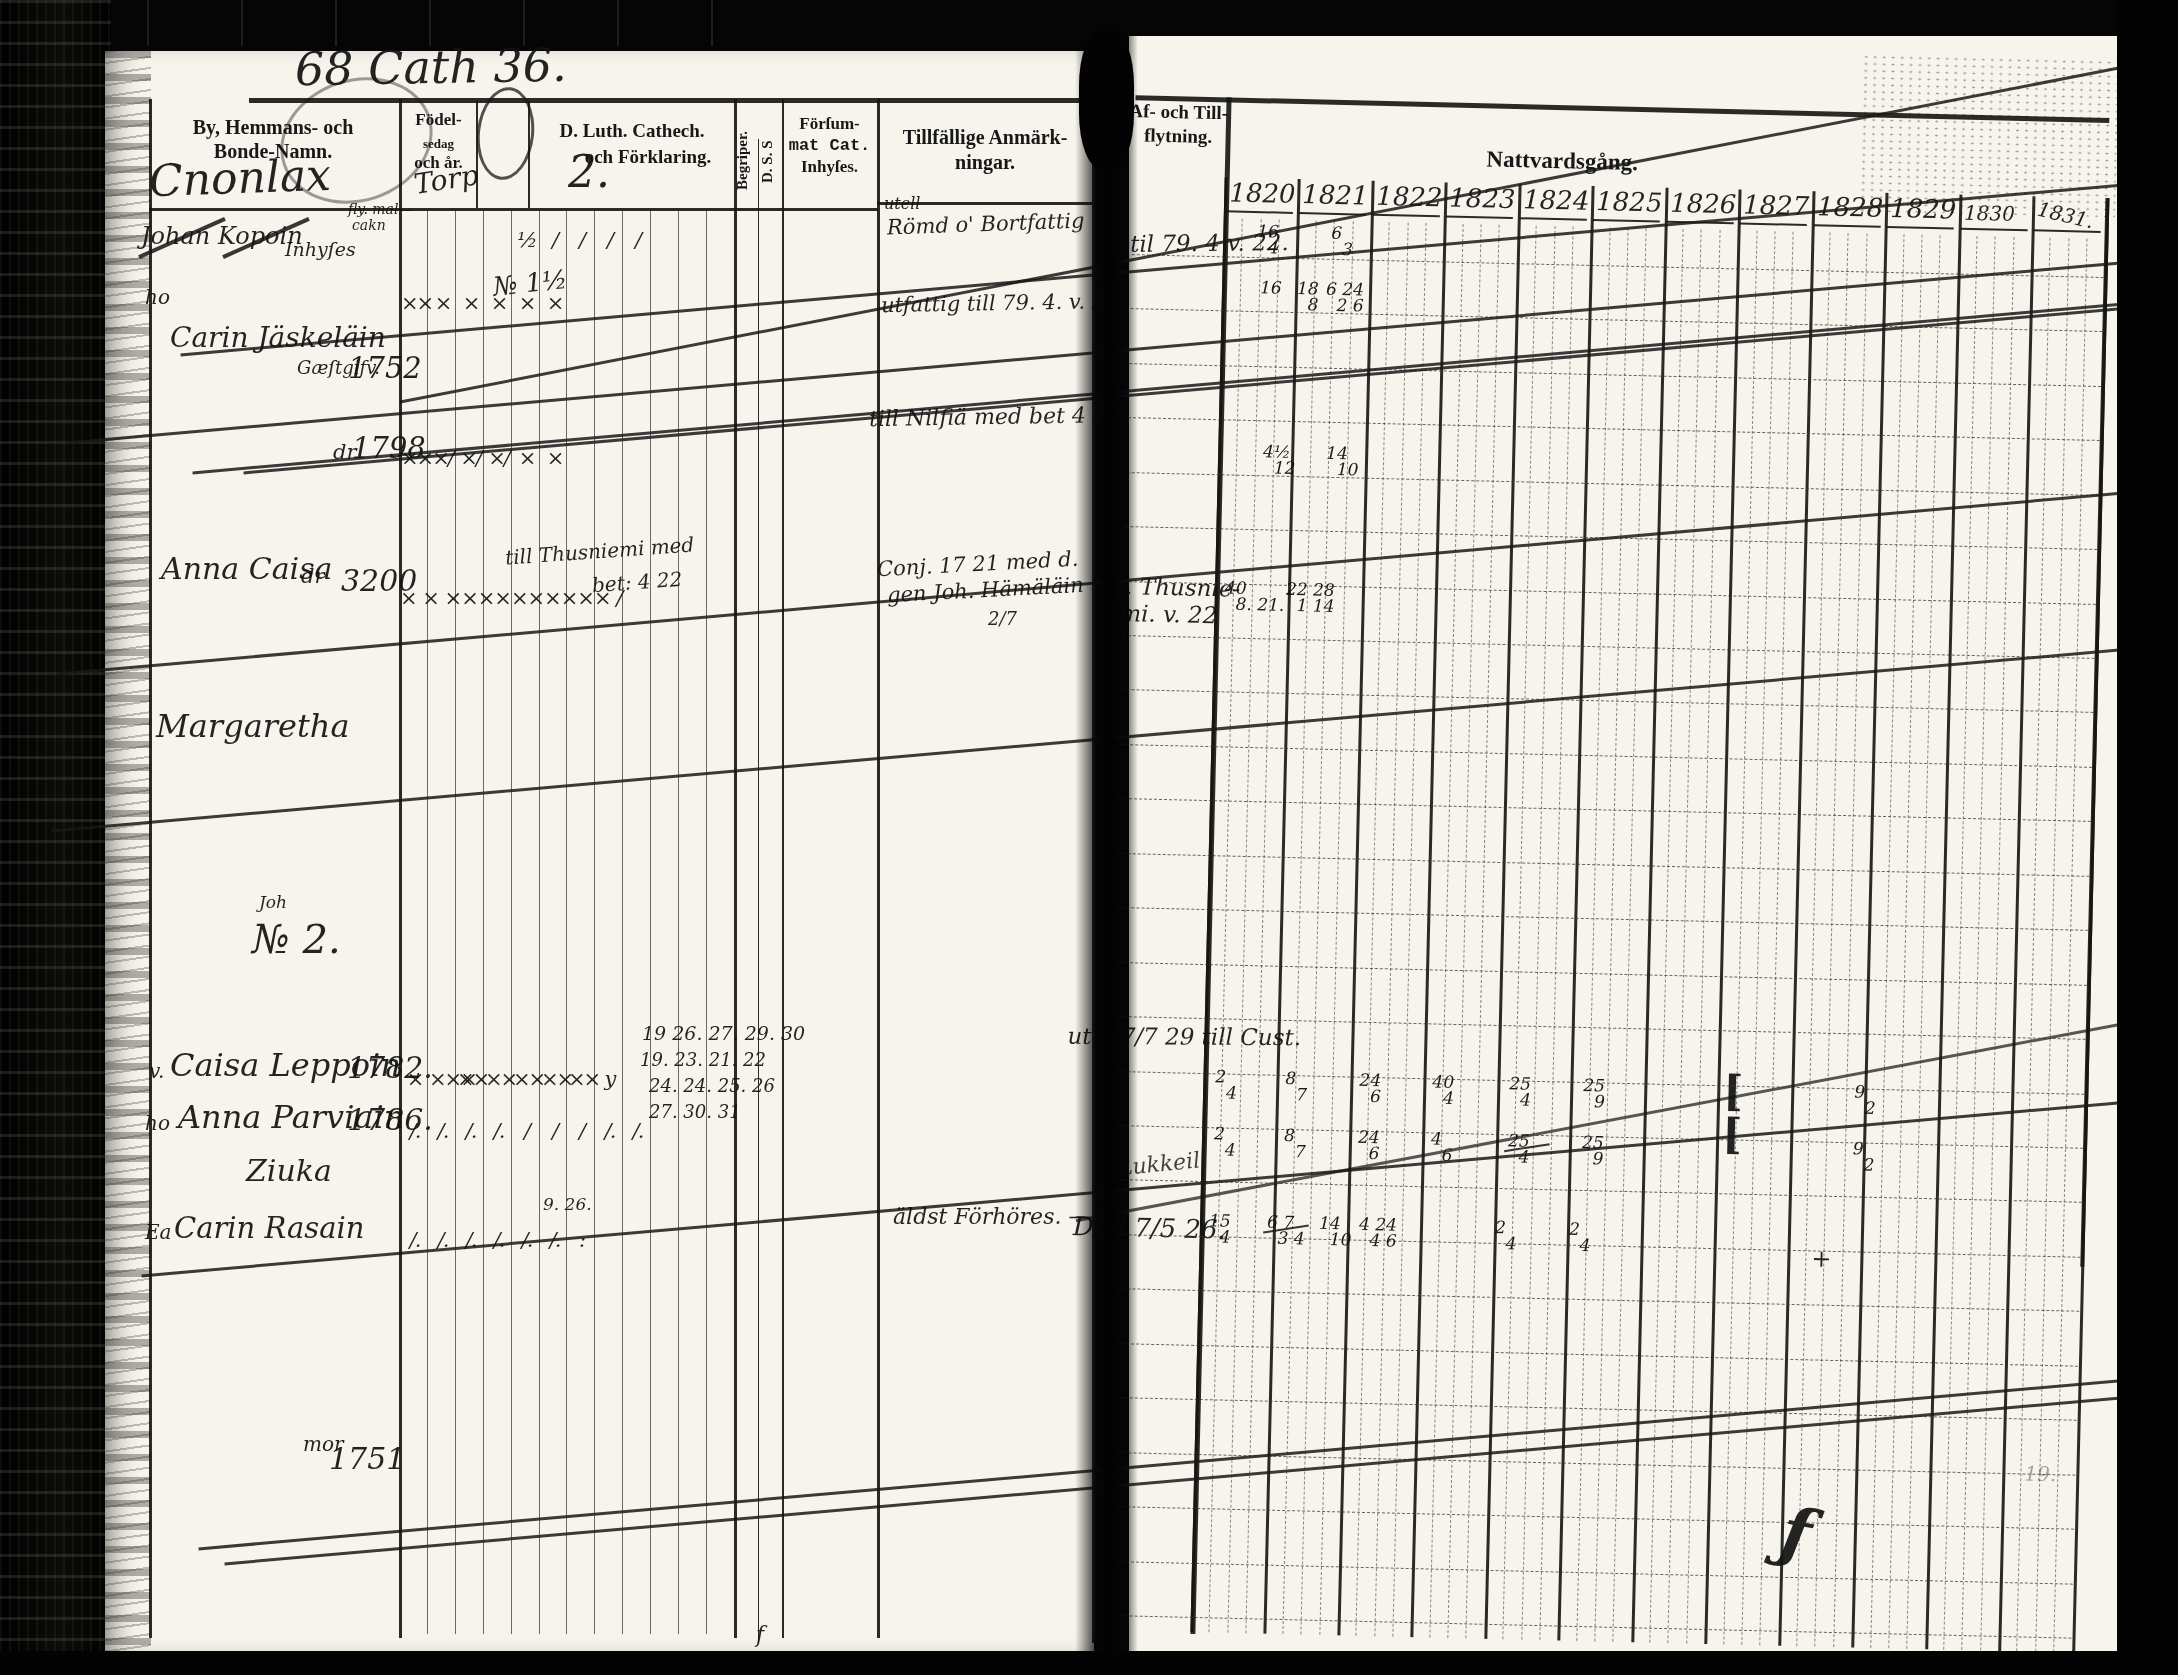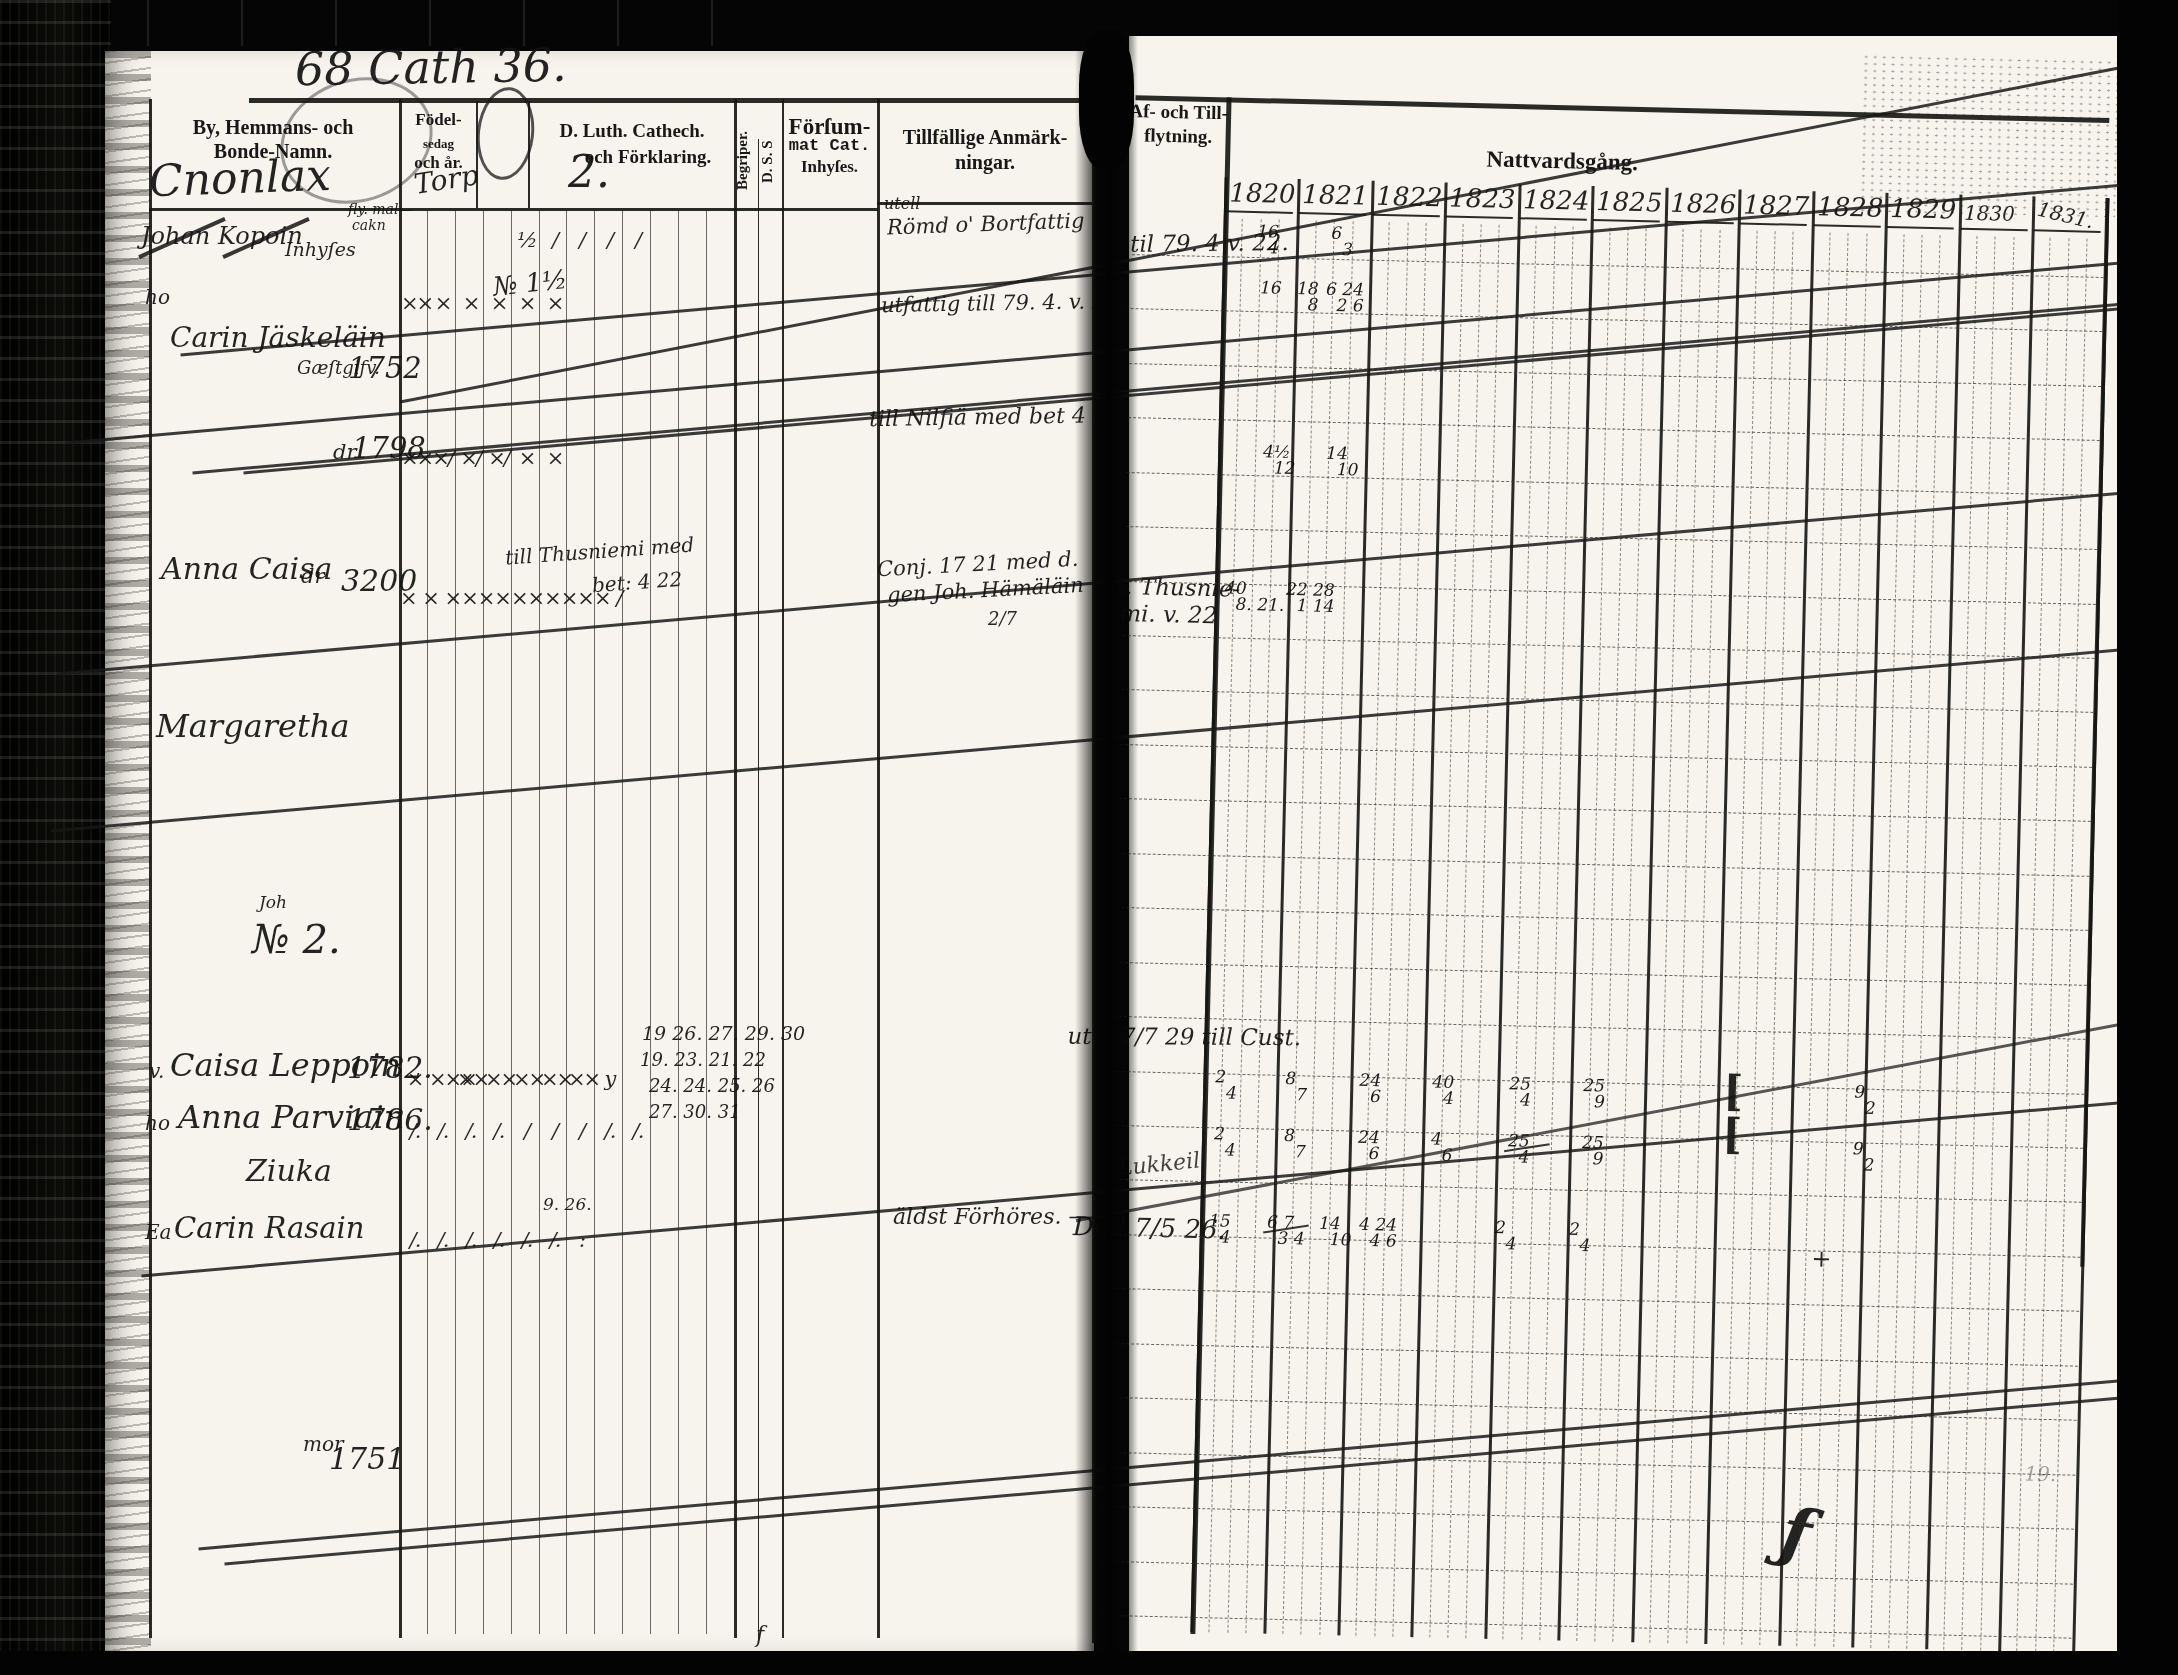--- a/index.html
+++ b/index.html
@@ -316,21 +316,21 @@
   <div class="print" style="left:164px;top:141px;width:218px;font-size:20px;">Bonde-Namn.</div>
   <div class="ellipse" style="left:279px;top:79px;width:149px;height:117px;transform:rotate(-18deg);opacity:.55;"></div>
   <div class="print" style="left:401px;top:111px;width:75px;font-size:17px;">Födel-</div>
   <div class="print" style="left:401px;top:137px;width:75px;font-size:13px;">sedag</div>
   <div class="print" style="left:401px;top:154px;width:75px;font-size:17px;">och år.</div>
   <div class="ellipse" style="left:477px;top:87px;width:51px;height:87px;transform:rotate(6deg);"></div>
   <div class="print" style="left:530px;top:121px;width:204px;font-size:19px;">D. Luth. Cathech.</div>
   <div class="print" style="left:530px;top:147px;width:236px;font-size:19px;">och Förklaring.</div>
   <div class="print vtext" style="left:735px;top:113px;height:95px;font-size:15px;">Begriper.</div>
   <div class="print vtext" style="left:760px;top:119px;height:85px;font-size:15px;">D. S. S</div>
-  <div class="print" style="left:784px;top:115px;width:91px;font-size:23px;">Förſum-</div>
+  <div class="print" style="left:784px;top:115px;width:91px;font-size:17px;">Förſum-</div>
   <div class="print" style="left:784px;top:137px;width:91px;font-size:17px;font-family:Liberation Mono, monospace;">mat Cat.</div>
   <div class="print" style="left:784px;top:158px;width:91px;font-size:17px;">Inhyſes.</div>
   <div class="print" style="left:881px;top:127px;width:208px;font-size:20px;">Tillfällige Anmärk-</div>
   <div class="print" style="left:881px;top:152px;width:208px;font-size:20px;">ningar.</div>
 
   <div class="hw" style="left:149px;top:156px;font-size:44px;transform:rotate(-2deg);">Cnonlax</div>
   <div class="hw" style="left:414px;top:166px;font-size:28px;transform:rotate(-9deg);">Torp</div>
   <div class="hw st1" style="left:487px;top:160px;font-size:26px;transform:rotate(-6deg);">№ 1½</div>
   <div class="hw" style="left:568px;top:150px;font-size:44px;">2.</div>
 

